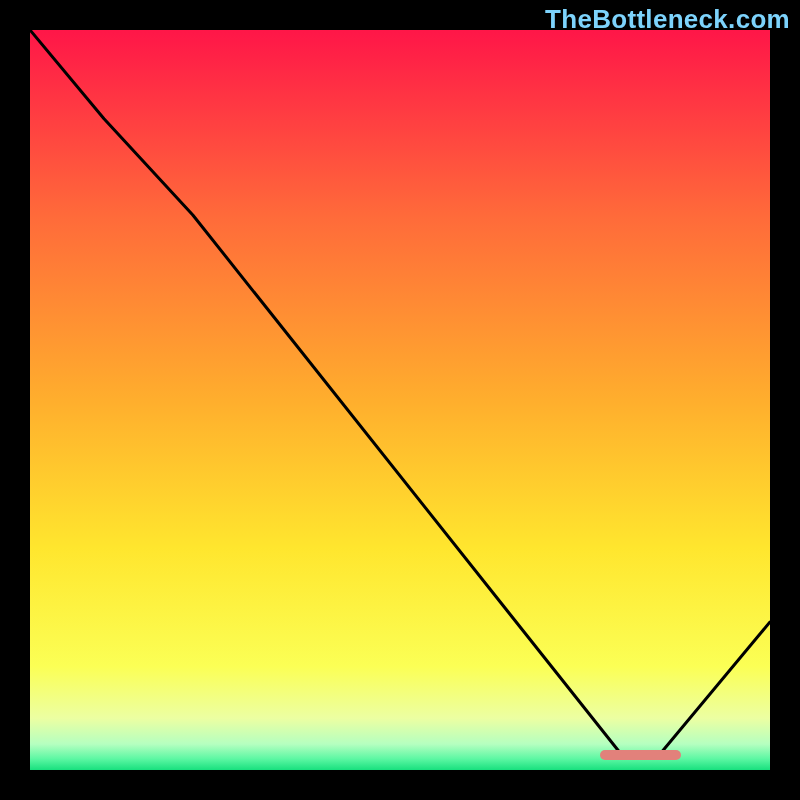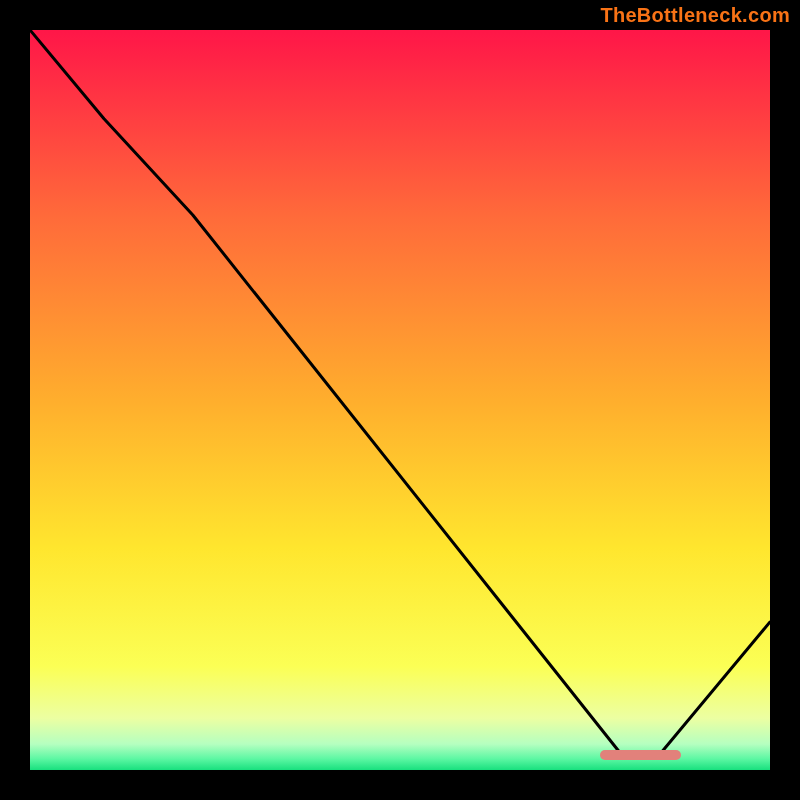--- a/index.html
+++ b/index.html
@@ -13,22 +13,22 @@
   .stage {
     position: relative;
     width: 800px;
     height: 800px;
     background: #000;
   }
   .branding {
     position: absolute;
     top: 4px;
     right: 10px;
-    color: #f97316;
-    font-size: 20px;
+    color: #7dd3fc;
+    font-size: 26px;
     font-weight: 600;
     letter-spacing: 0.3px;
     user-select: none;
     text-align: center;
   }
   .plot-frame {
     position: absolute;
     left: 30px;
     top: 30px;
     width: 740px;

